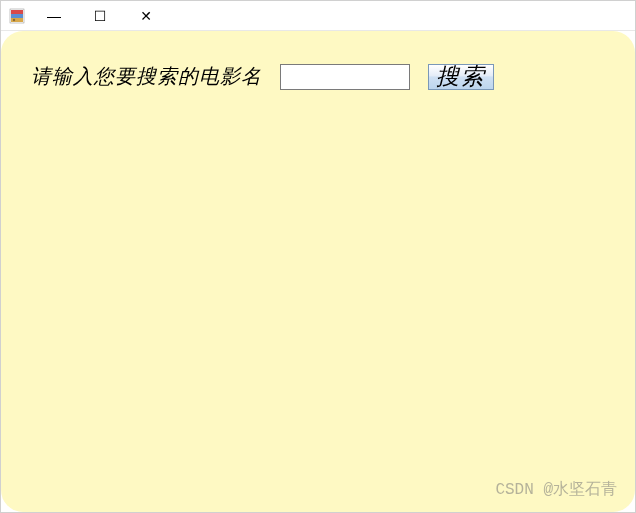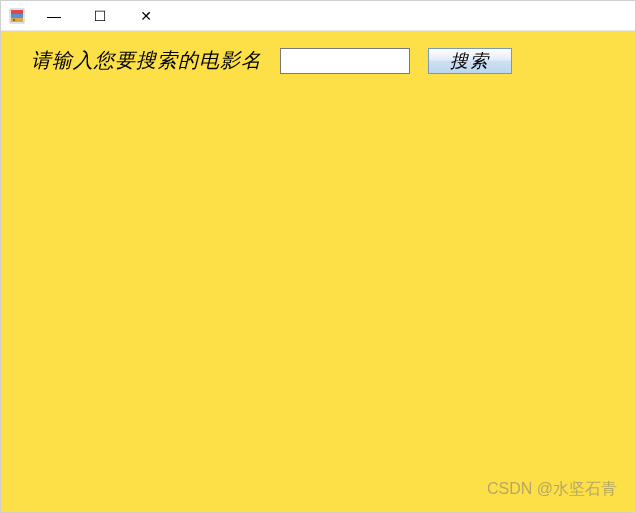--- a/index.html
+++ b/index.html
@@ -52,23 +52,24 @@
       height: 100%;
       display: flex;
       align-items: center;
       justify-content: center;
       font-size: 14px;
       color: #000000;
       font-family: "Segoe UI", sans-serif;
     }
     .client-area {
       flex: 1;
-      background: #fde047;
+      background: #fef9c3;
       position: relative;
-      padding: 16px 30px 0 30px;
+      padding: 32px 30px 0 30px;
+      border-radius: 22px;
     }
     .search-row {
       display: flex;
       align-items: center;
       gap: 18px;
     }
     .search-label {
       font-family: "KaiTi", "STKaiti", serif;
       font-style: italic;
       font-size: 20px;
@@ -78,41 +79,41 @@
     .search-input {
       width: 130px;
       height: 26px;
       border: 1px solid #7a7a7a;
       background: #ffffff;
       padding: 2px 4px;
       font-size: 14px;
       outline: none;
     }
     .search-button {
-      width: 84px;
+      width: 66px;
       height: 26px;
       background: linear-gradient(to bottom, #ffffff 0%, #e4ecf7 45%, #cfe0f3 50%, #bdd6ee 100%);
       border: 1px solid #7a98b8;
       font-family: "KaiTi", "STKaiti", serif;
       font-style: italic;
-      font-size: 18px;
+      font-size: 23px;
       color: #000000;
       cursor: pointer;
       display: flex;
       align-items: center;
       justify-content: center;
       letter-spacing: 2px;
     }
     .watermark {
       position: absolute;
       bottom: 12px;
       right: 18px;
       font-size: 16px;
       color: rgba(120, 120, 120, 0.55);
-      font-family: Liberation Sans, sans-serif;
+      font-family: Liberation Mono, monospace;
     }
   </style>
 </head>
 <body>
 
 <div class="window">
   <div class="titlebar">
     <div class="titlebar-icon">
       <svg width="16" height="16" viewBox="0 0 16 16">
         <rect x="1" y="1" width="14" height="14" fill="#ffffff" stroke="#888" stroke-width="0.5"></rect>

